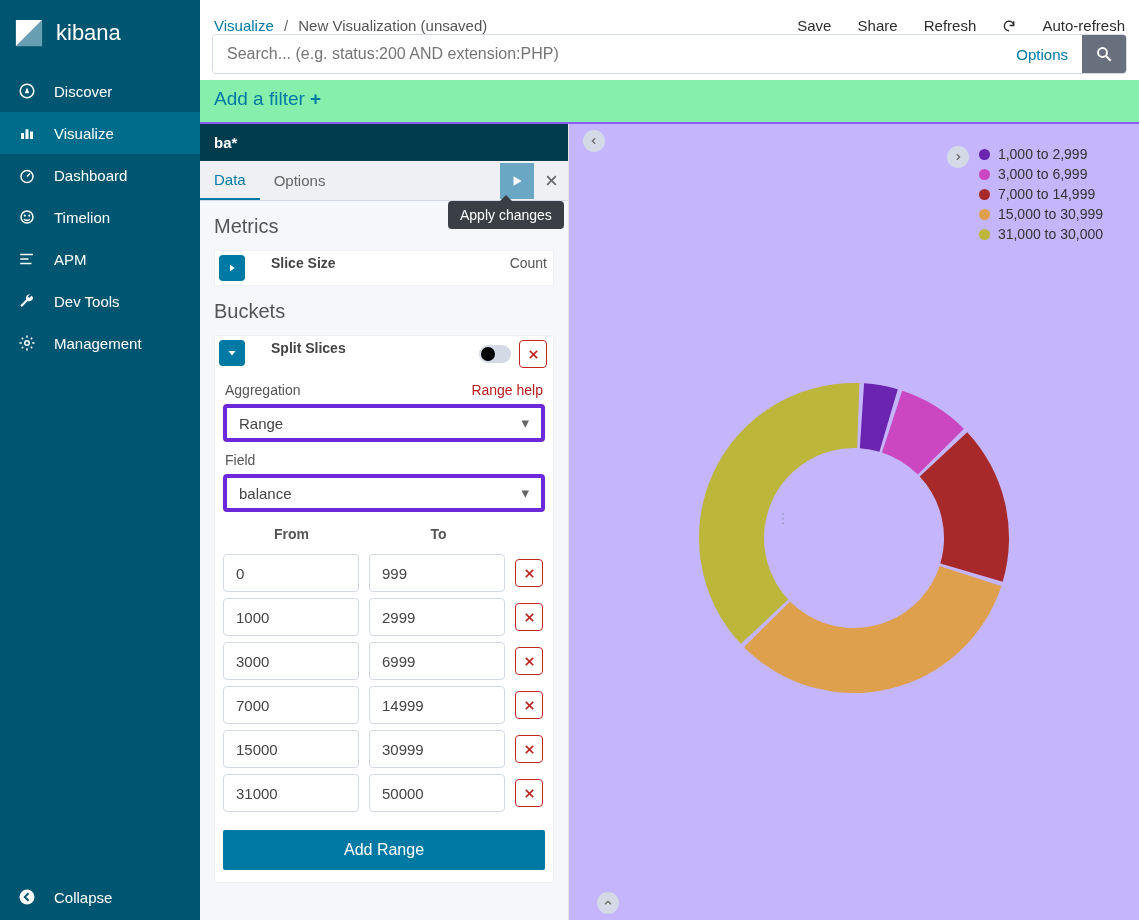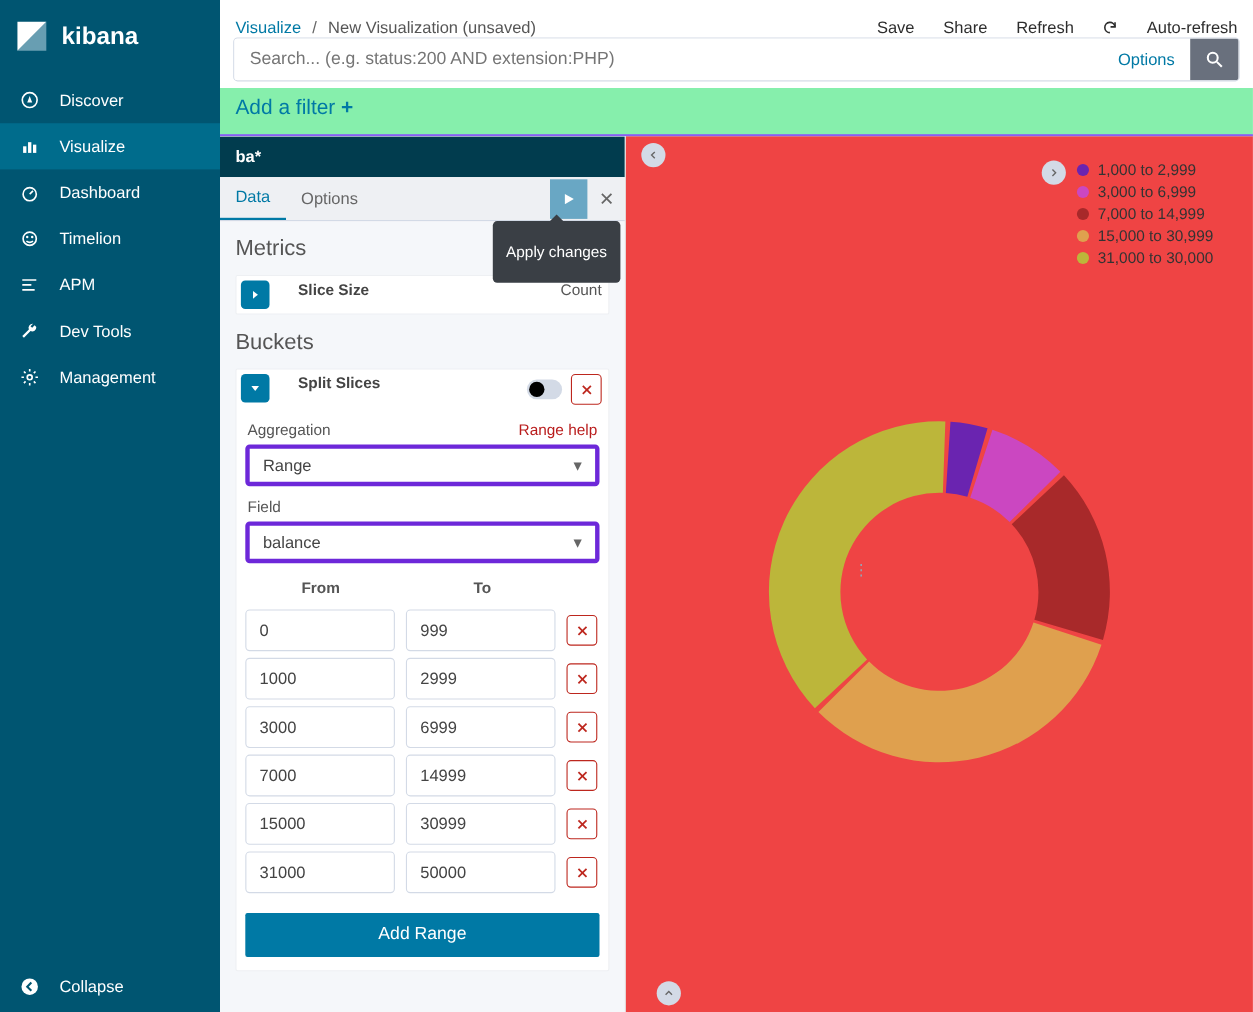--- a/index.html
+++ b/index.html
@@ -3,21 +3,21 @@
 <meta charset="utf-8">
 <style>
 * { box-sizing: border-box; margin: 0; padding: 0; }
 body { font-family: -apple-system, BlinkMacSystemFont, "Segoe UI", Helvetica, Arial, sans-serif; font-size: 14px; color:#333; background:#fff; width:1139px; height:920px; overflow:hidden; position:relative;}
 a { color:#0079a5; text-decoration:none; }
 
 
 .sidebar { position:absolute; left:0; top:0; bottom:0; width:200px; background:#005571; color:#fff; display:flex; flex-direction:column; }
 .logo-row { display:flex; align-items:center; padding:18px 14px 22px 14px; }
 .logo-row svg { width:30px; height:30px; margin-right:12px; }
-.logo-row .title { font-size:22px; font-weight:700; color:#fff; }
+.logo-row .title { font-size:22px; font-weight:400; color:#fff; }
 .nav { flex:1; }
 .nav-item { display:flex; align-items:center; height:42px; padding:0 14px; color:#fff; cursor:pointer; font-size:15px;}
 .nav-item.active { background:#006c8c; }
 .nav-item .icon { width:26px; display:flex; align-items:center; justify-content:center; margin-right:14px; }
 .collapse-row { display:flex; align-items:center; padding:14px; cursor:pointer; font-size:15px;}
 .collapse-row .icon { width:26px; display:flex; justify-content:center; margin-right:14px; }
 
 
 .main { position:absolute; left:200px; right:0; top:0; bottom:0; display:flex; flex-direction:column; }
 .topbar { display:flex; align-items:flex-end; height:34px; padding:0 14px; font-size:15px; }
@@ -41,21 +41,21 @@
 .drag-handle { position:absolute; left:576px; top:510px; color:#98a2b3; cursor:col-resize; }
 
 .index-bar { background:#013c4e; color:#fff; font-weight:700; padding:10px 14px; font-size:15px;}
 .tabs-row { display:flex; align-items:center; background:#eef0f3; border-bottom:1px solid #d3dae6; position:relative;}
 .tab { padding:10px 14px; color:#666; cursor:pointer; font-size:15px;}
 .tab.active { color:#0079a5; border-bottom:2px solid #0079a5; }
 .tab-actions { margin-left:auto; display:flex; }
 .tab-btn { width:34px; height:36px; display:flex; align-items:center; justify-content:center; cursor:pointer; font-size:16px;}
 .tab-btn.play { background:#69a7c4; color:#fff; }
 .tab-btn.close { color:#666; }
-.tooltip { position:absolute; top:40px; left:248px; background:#3a3f45; color:#fff; padding:20px 12px; border-radius:4px; font-size:14px; z-index:5;}
+.tooltip { position:absolute; top:40px; left:248px; background:#3a3f45; color:#fff; padding:6px 12px; border-radius:4px; font-size:14px; z-index:5;}
 .tooltip::before { content:""; position:absolute; top:-6px; left:50%; margin-left:-6px; border:6px solid transparent; border-bottom-color:#3a3f45; border-top:none;}
 
 .panel-body { padding:14px; }
 .section-title { font-size:20px; color:#555; margin-bottom:12px; }
 .card { background:#fff; border:1px solid #eef0f3; border-radius:2px; margin-bottom:14px; }
 .card-head { display:flex; padding:4px 6px 4px 4px;gap:16px; }
 .card-head .toggle { width:26px; height:26px; background:#0079a5; border-radius:4px; display:flex; align-items:center; justify-content:center; margin-right:10px; cursor:pointer;}
 .card-head .label { font-weight:700; color:#444; font-size:14px;}
 .card-head .right { margin-left:auto; color:#555; font-size:14px; }
 .switch { width:32px; height:18px; background:#d3dae6; border-radius:9px; position:relative; cursor:pointer; margin-right:8px;}
@@ -69,21 +69,21 @@
 
 .range-head { display:flex; margin-top:14px; }
 .range-head div { flex:1; text-align:center; font-weight:700; color:#555; font-size:14px; padding-bottom:6px;}
 .range-row { display:flex; align-items:center; margin:6px 0; gap:10px;}
 .range-row input { height:38px; border:1px solid #d3dae6; border-radius:4px; padding:0 12px; font-size:15px; color:#444; width:136px;}
 .range-row .delete-btn { flex:0 0 28px; }
 
 .add-range { margin-top:12px; height:40px; background:#0079a5; color:#fff; border:none; border-radius:2px; font-size:16px; width:100%; cursor:pointer;}
 
 
-.viz-area { flex:1; position:relative; background:#ef4444; }
+.viz-area { flex:1; position:relative; background:#c4b5fd; }
 .chevron-circle { position:absolute; width:22px; height:22px; border-radius:50%; background:#d3dae6; color:#666; display:flex; align-items:center; justify-content:center; font-size:12px; cursor:pointer;}
 .legend { position:absolute; right:36px; top:18px; font-size:14px; color:#333;}
 .legend-row { display:flex; align-items:center; margin:4px 0;}
 .legend-row .dot { width:11px; height:11px; border-radius:50%; margin-right:8px;}
 .donut-wrap { position:absolute; left:50%; top:50%; transform:translate(-50%,-45%);}
 svg.donut { display:block; }
 </style>
 </head>
 <body>
 

